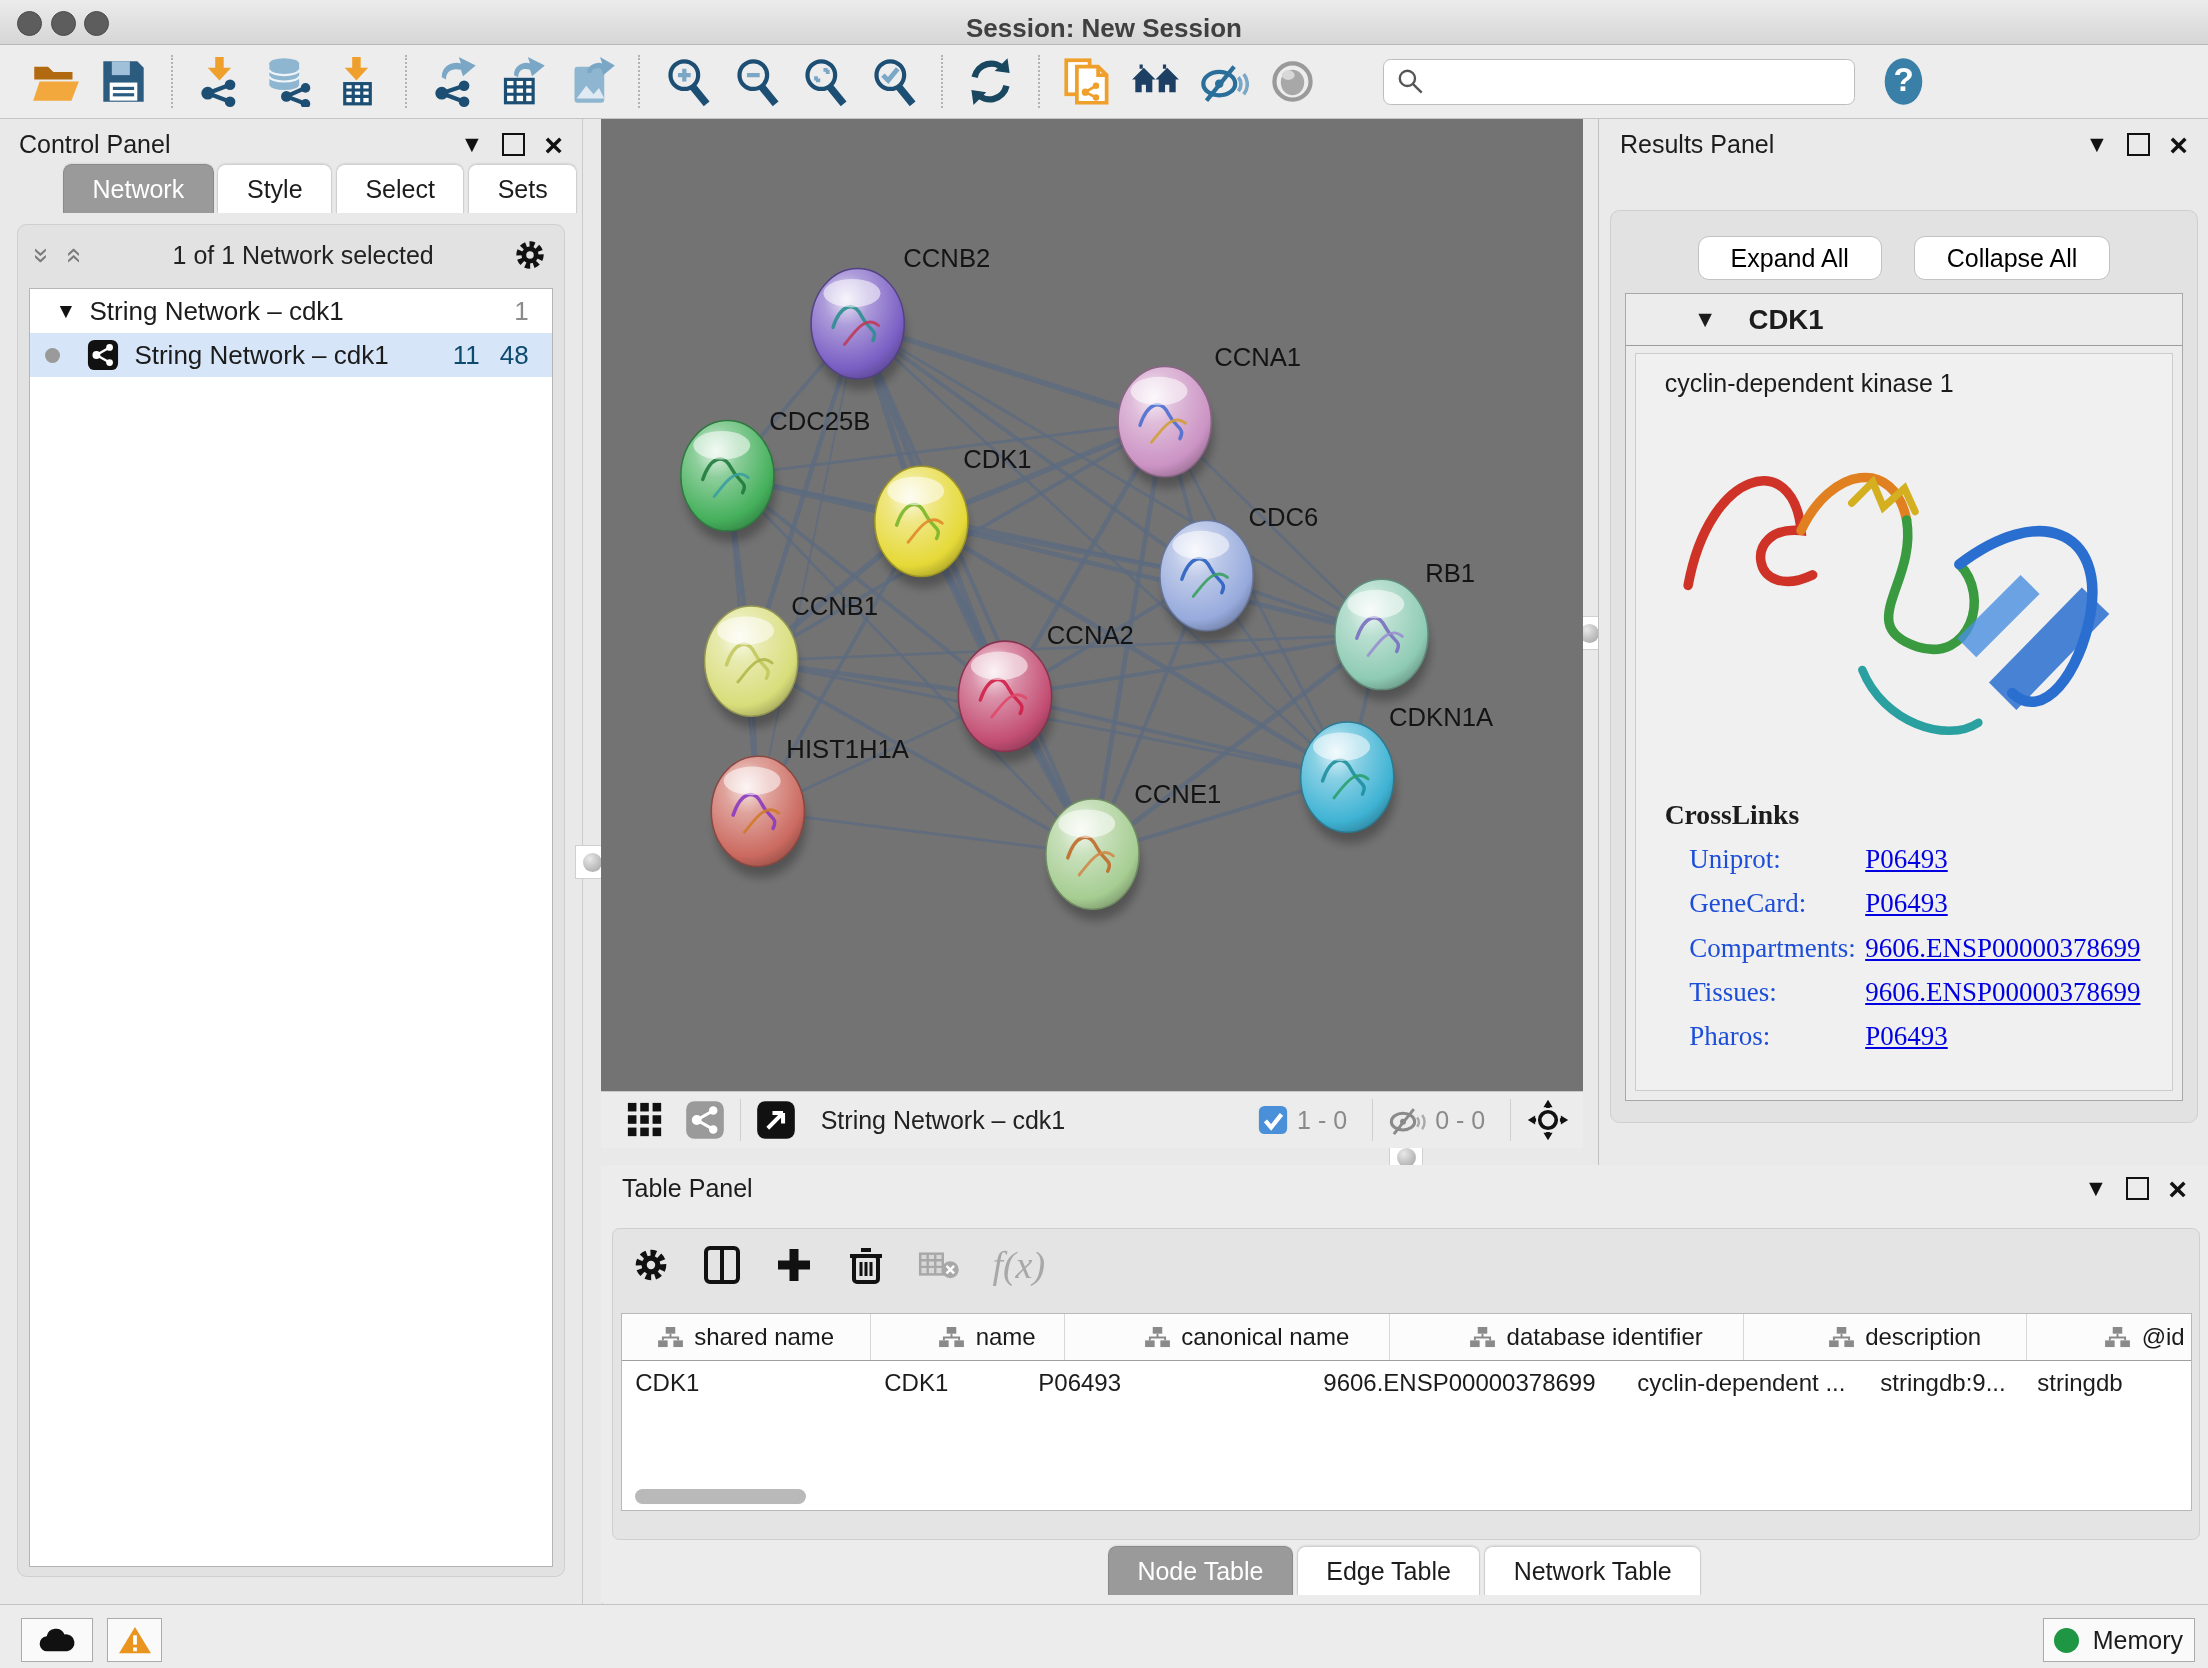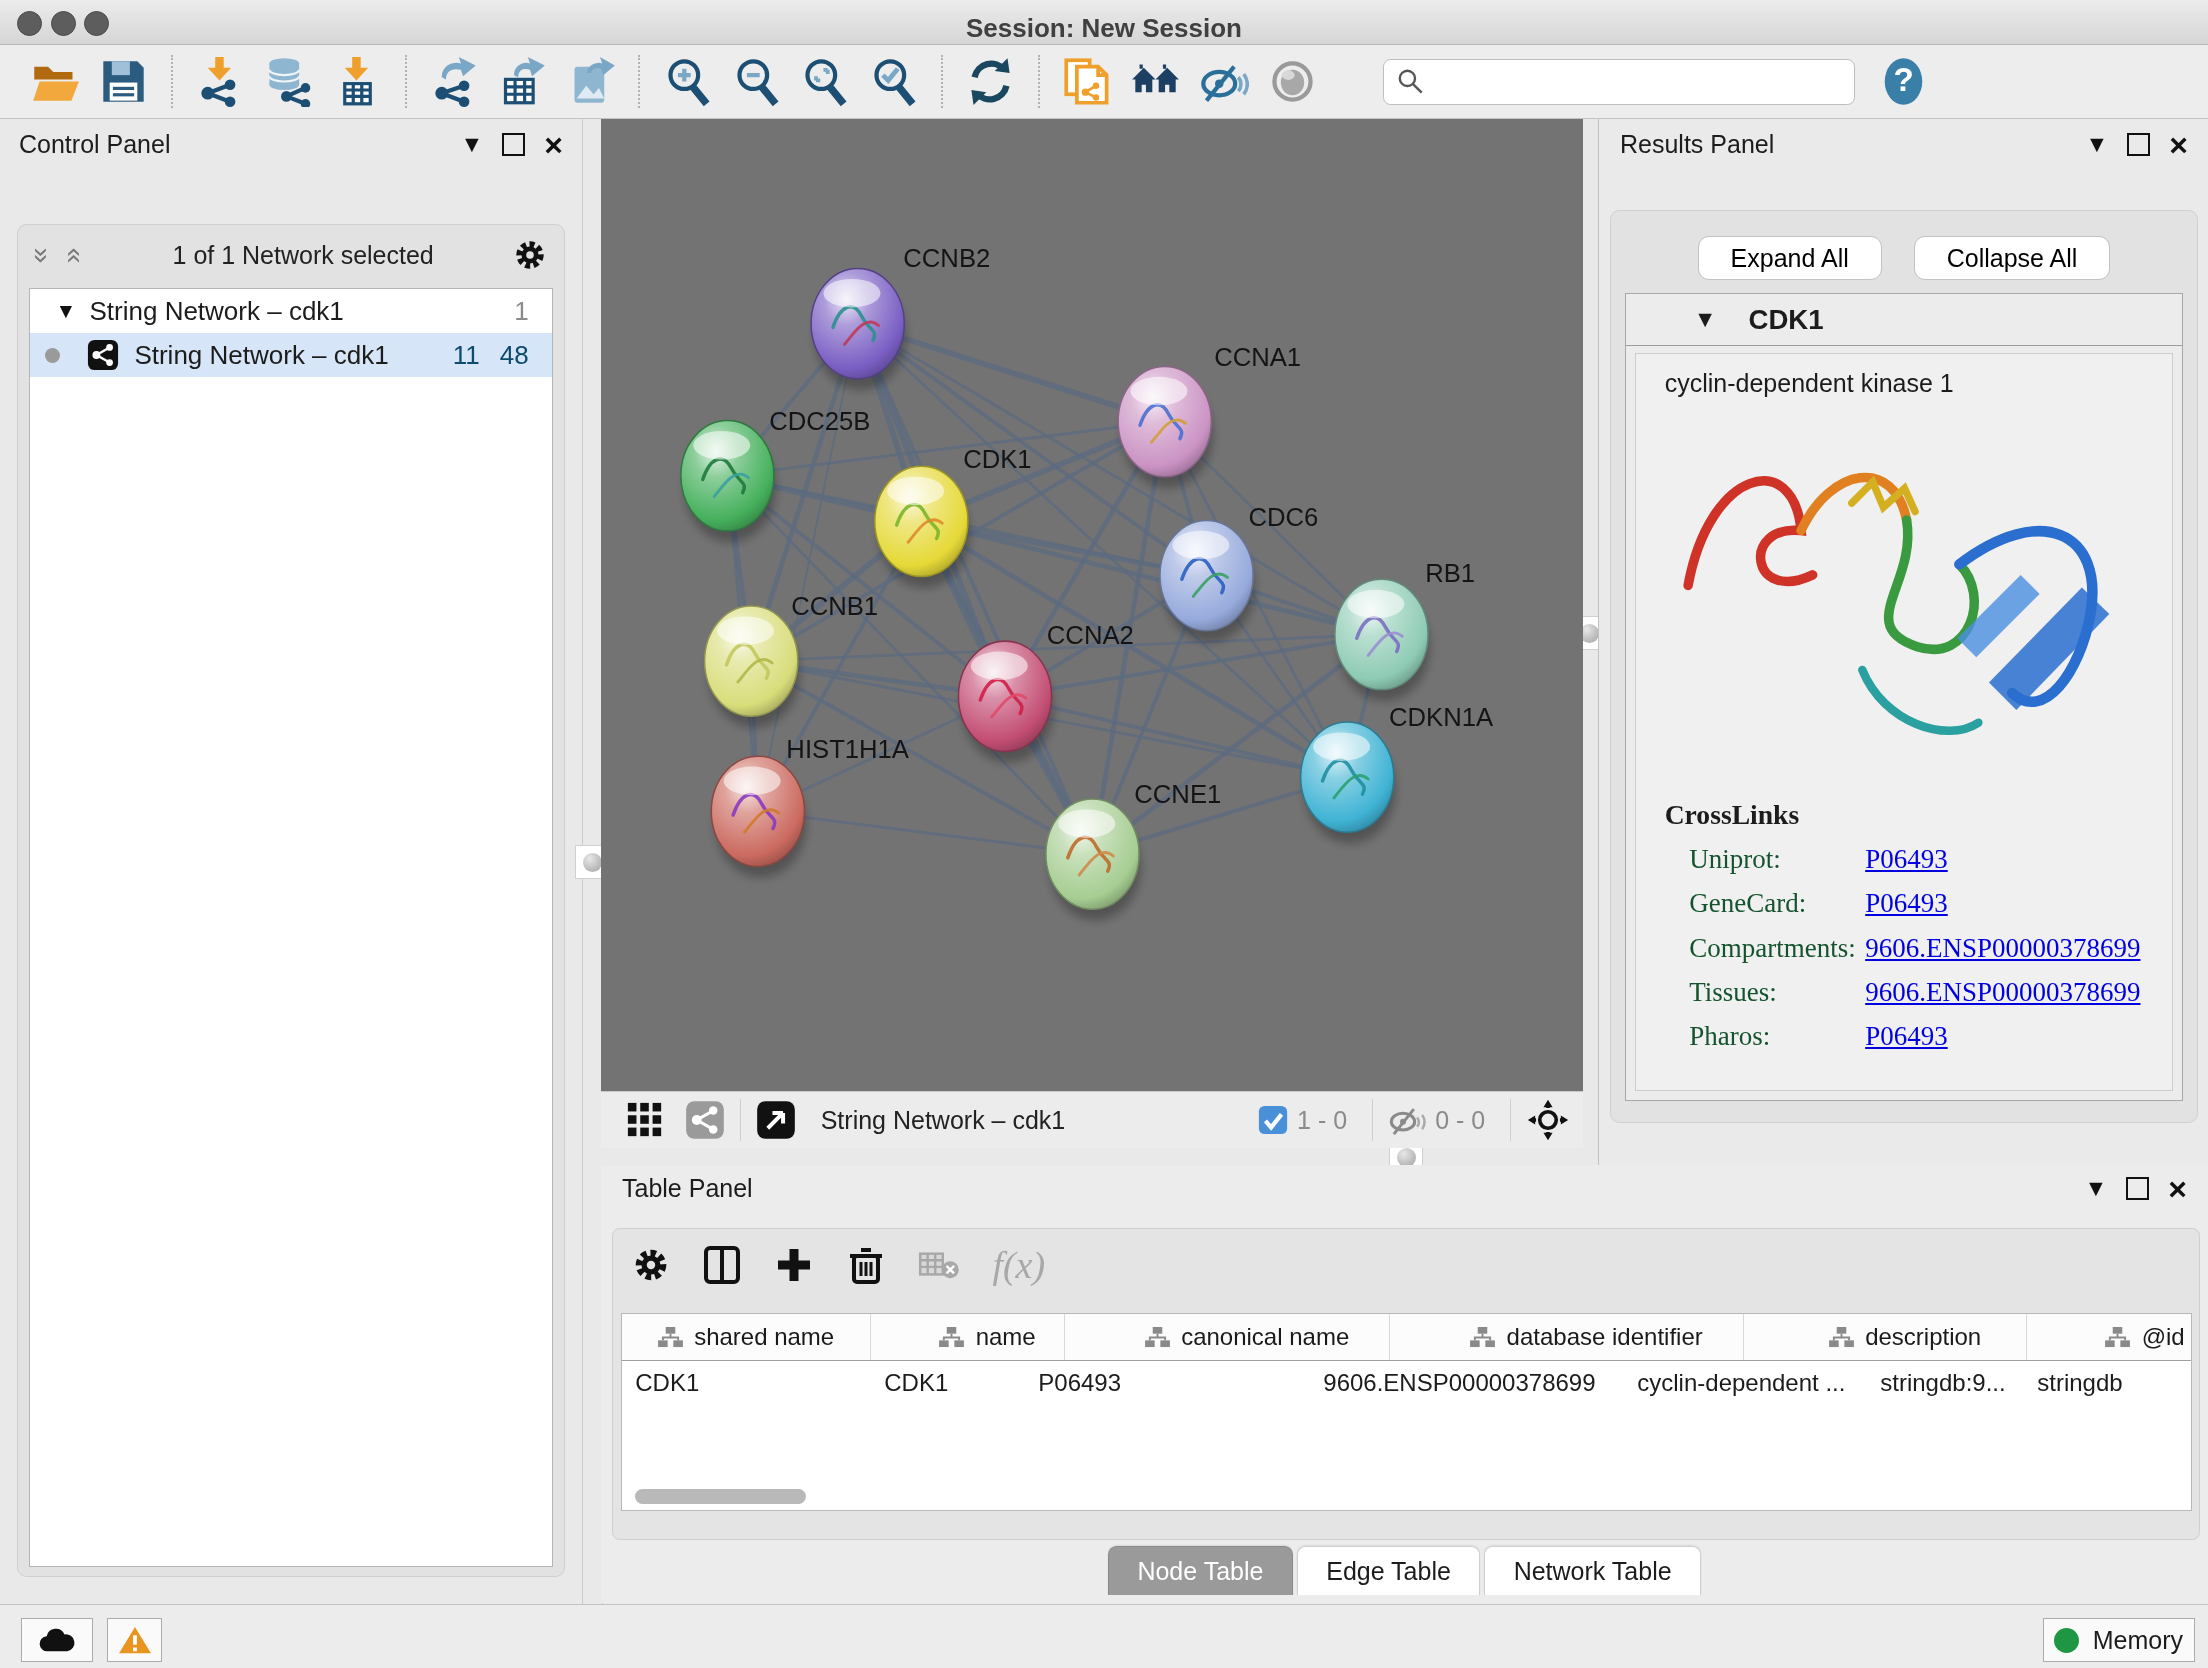--- a/index.html
+++ b/index.html
@@ -74,21 +74,21 @@
   .btn{height:44px;padding:0 32px;background:#fff;border:1px solid #c2c2c2;border-radius:11px;
     font-size:25px;display:flex;align-items:center;cursor:pointer;}
   .rp-card{position:absolute;left:13.3px;right:13.3px;top:82px;bottom:21px;border:1.9px solid #a8a8a8;background:#ececec;}
   .rp-cardhead{height:51px;border-bottom:1px solid #9c9c9c;display:flex;align-items:center;}
   .rp-cardhead .exp{font-size:23px;margin:0 32px 0 68px;cursor:pointer;}
   .rp-cardhead .pname{font-size:27.6px;font-weight:bold;}
   .rp-cardbody{position:absolute;left:9.5px;right:9.5px;top:59px;bottom:9.5px;background:#f0f0f0;border:1px solid #cccccc;overflow:hidden;}
   .rp-desc{font-size:25px;margin:15px 0 0 28.5px;}
   .xl-title{font-family:"Liberation Serif","DejaVu Serif",serif;font-weight:bold;font-size:27.6px;margin:13.3px 0 5.7px 28.5px;}
   .xl-row{display:flex;font-family:"Liberation Serif","DejaVu Serif",serif;font-size:27px;margin:13.3px 0 0 53px;}
-  .xl-label{width:176px;color:#14532d;}
+  .xl-label{width:176px;color:#1d4ed8;}
   .xl-link{color:#0000e0;text-decoration:underline;cursor:pointer;}
   
   .table-panel{position:absolute;left:601px;top:1165px;right:0;height:438px;background:#ececec;box-sizing:border-box;}
   .tp-head{display:flex;align-items:center;justify-content:space-between;padding:7.6px 21px 0 21px;}
   .tp-inner{position:absolute;left:11.4px;right:7.6px;top:49px;bottom:63px;background:#e4e4e4;
     border:1px solid #cfcfcf;border-radius:7.6px;margin-top:14px;}
   .tp-toolrow{height:72px;display:flex;align-items:center;padding:0 19px;gap:32px;}
   .tp-ic{cursor:pointer;display:flex;align-items:center;justify-content:center;}
   .fx{font-family:"Liberation Serif","DejaVu Serif",serif;font-style:italic;font-size:38px;color:#a8a8a8;}
   .grid-table{position:absolute;left:7.6px;right:7.6px;top:84px;bottom:28.5px;background:#fff;border:1px solid #b8b8b8;overflow:hidden;}
@@ -293,20 +293,26 @@
 
 <div class="control-panel">
   <div class="cp-head">
     <span class="panel-title">Control Panel</span>
     <span class="panel-ctls">
       <span class="pc-ic">▼</span>
       <span class="pc-box"></span>
       <span class="pc-ic pc-x">×</span>
     </span>
   </div>
+  <div class="cp-tabs" id="cp-tabs">
+      <div class="tab active">Network</div>
+      <div class="tab">Style</div>
+      <div class="tab">Select</div>
+      <div class="tab">Sets</div>
+    </div>
   <div class="cp-inner">
     <div class="cp-toolrow">
       <span class="chev down">»</span>
       <span class="chev up">»</span>
       <span class="cp-selstat">1 of 1 Network selected</span>
       <svg width="34" height="34" viewBox="0 0 36 36">
         <circle cx="18" cy="18" r="11" fill="none" stroke="#111" stroke-width="7" stroke-dasharray="5 3.5"></circle>
         <circle cx="18" cy="18" r="9" fill="#111"></circle>
           <circle cx="18" cy="18" r="4" fill="#e2e2e2"></circle>
       </svg>

